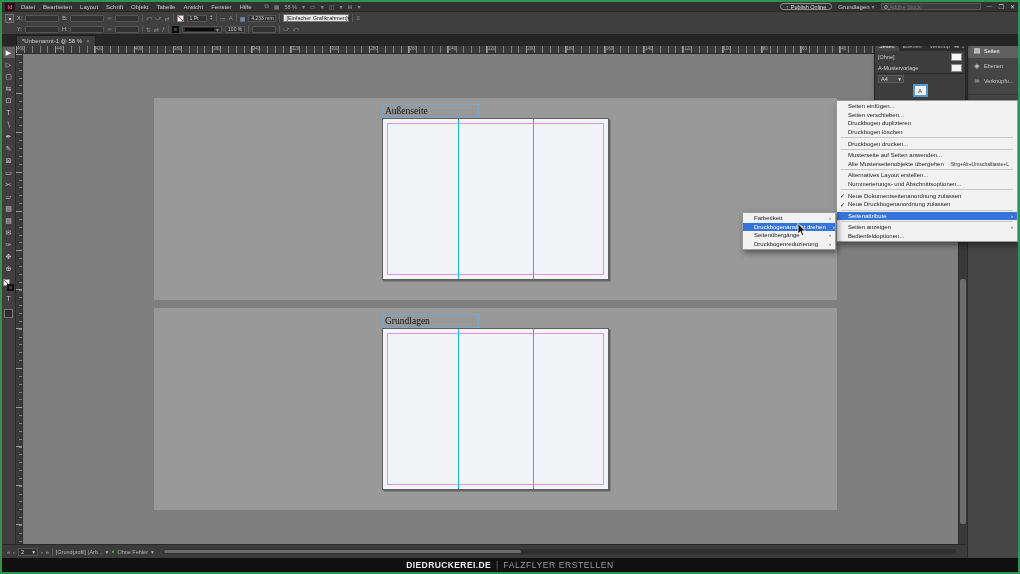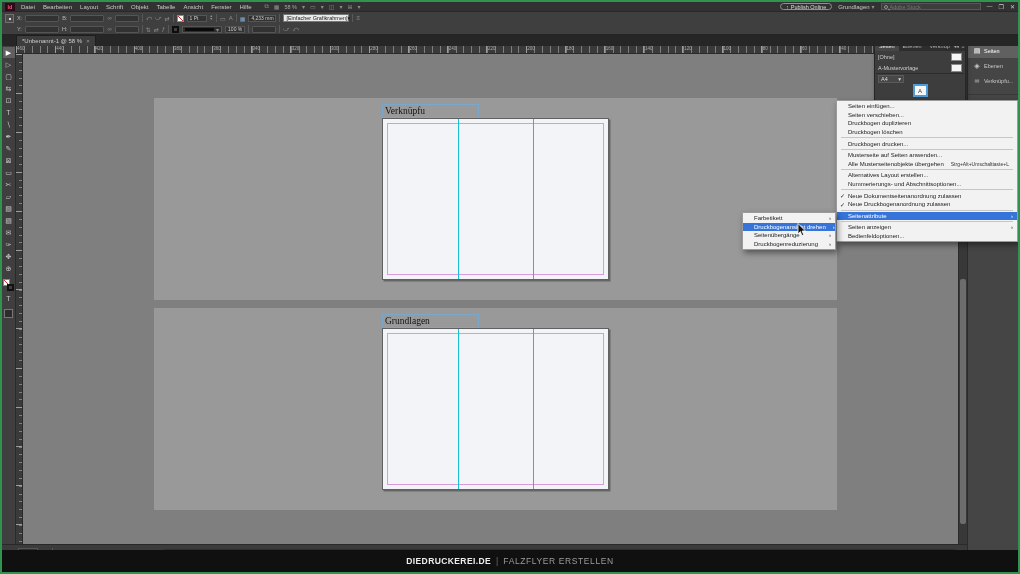--- a/index.html
+++ b/index.html
@@ -111,21 +111,21 @@
   .mi .ar{font-size:6px;width:4px;text-align:right;visibility:hidden;flex:0 0 auto}
   .mi.has-sub .ar{visibility:visible;margin-left:auto}
   .mi.hl{background:#3674d9;color:#fff}
   .mi.hl .sc{color:#fff}
   .mi.sep{height:3px;padding:0;align-items:center}
   .mi.sep::after{content:"";flex:1;height:1px;background:#c6c6c6;margin:0 4px}
 
   #cursor{position:absolute;left:795px;top:221px;width:10px;height:14px;z-index:12}
 
   
-  #footer{position:absolute;left:0;right:0;bottom:0;height:22px;background:#101010;display:flex;align-items:center;justify-content:center;gap:5px;z-index:20}
+  #footer{position:absolute;left:0;right:0;bottom:0;height:14px;background:#101010;display:flex;align-items:center;justify-content:center;gap:5px;z-index:20}
   .brand{font-weight:bold;font-size:8.5px;color:#ededed;letter-spacing:.4px}
   .fsep{color:#6e6e6e;font-size:8.5px}
   .ftitle{color:#9c9c9c;font-size:8.5px;letter-spacing:.6px}
 </style>
 </head>
 <body>
 
 <div class="screen">
 
   <div id="menubar">
@@ -356,21 +356,21 @@
       <span class="fillsw"></span>
       <span class="stksw"></span>
     </span>
     <span class="tool">T</span>
     <span class="viewbox"></span>
   </div>
 
   <div id="canvas">
 
       <div class="spread first">
-        <div class="pagetitle">Verknüpfu</div>
+        <div class="pagetitle">Außenseite</div>
         <div class="page">
           <div class="fold f1"></div>
           <div class="fold f2"></div>
         </div>
       </div>
 
       <div class="spread">
         <div class="pagetitle">Grundlagen</div>
         <div class="page">
           <div class="fold f1"></div>

